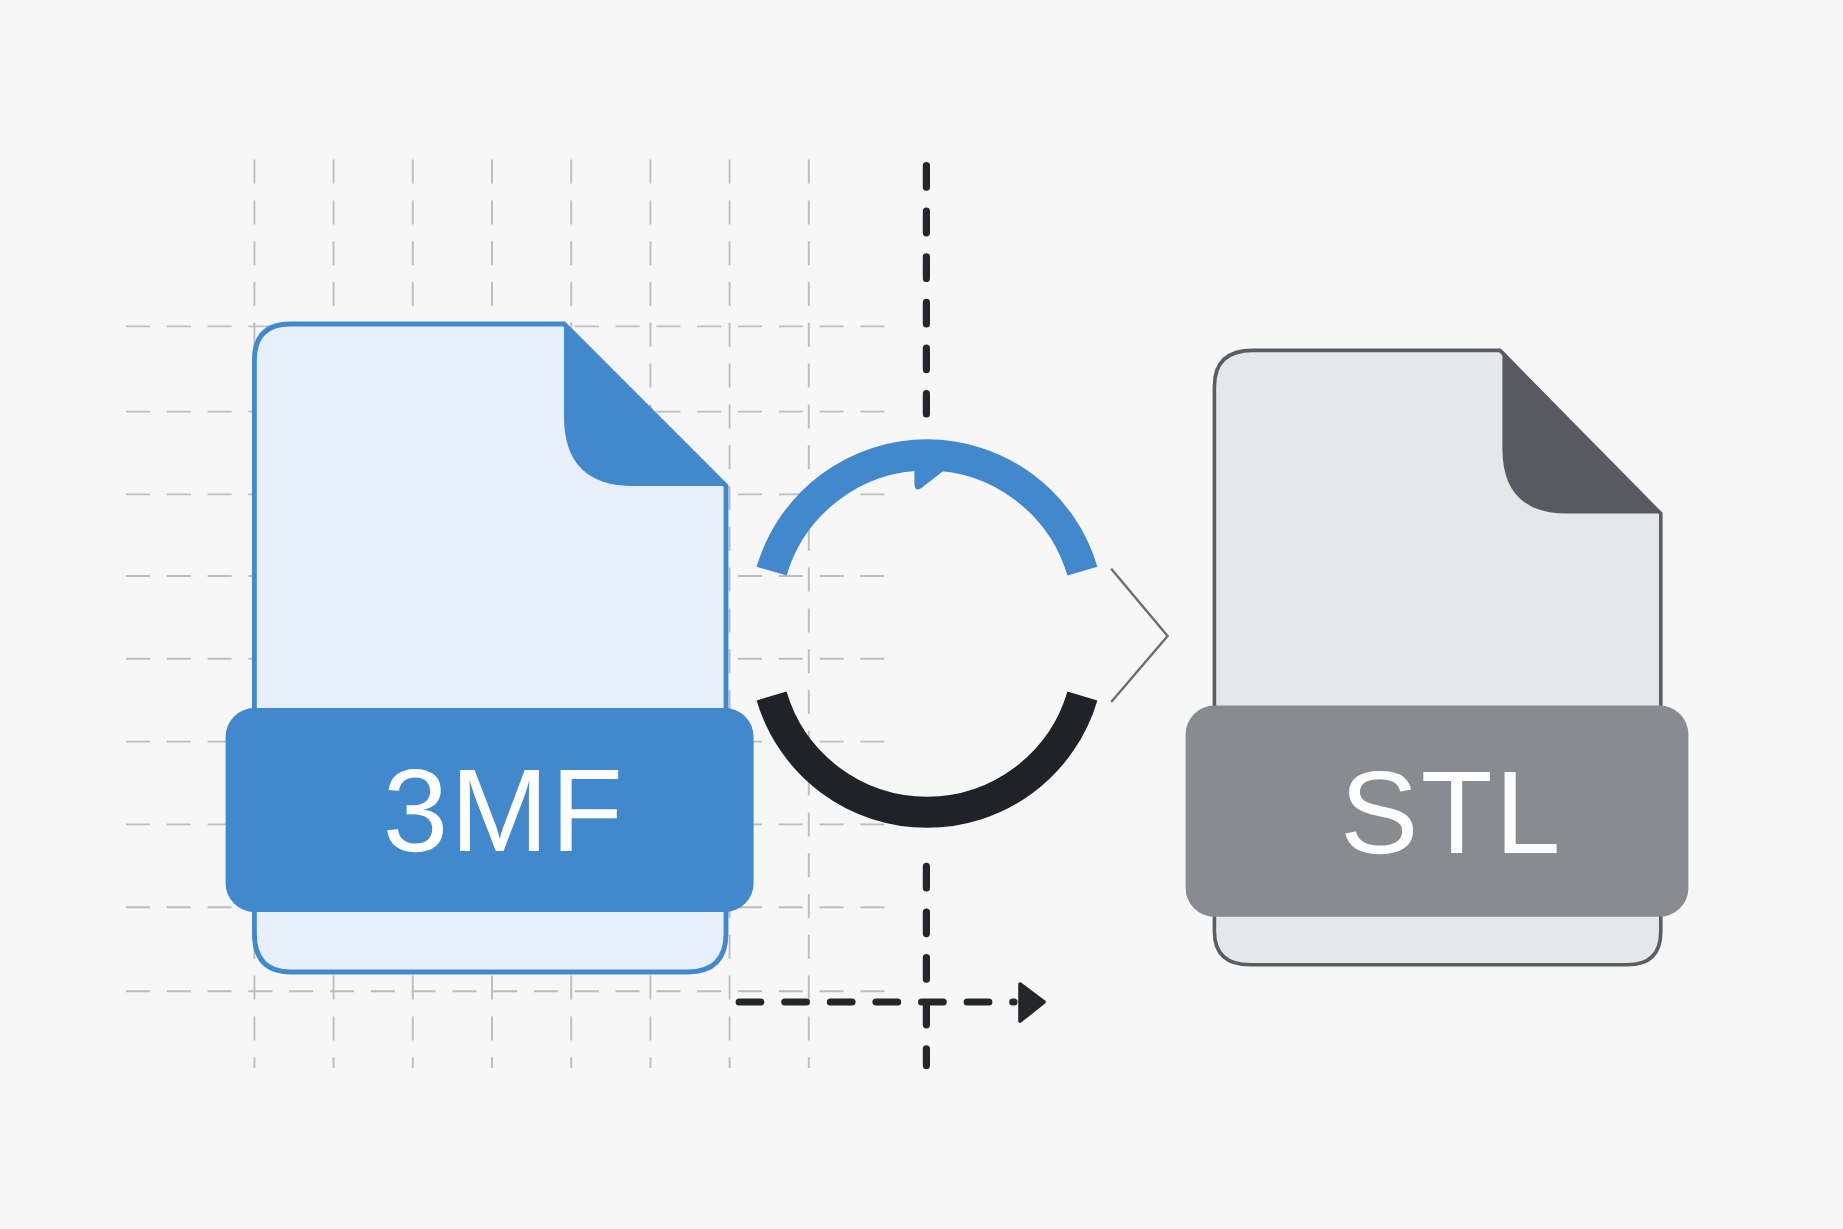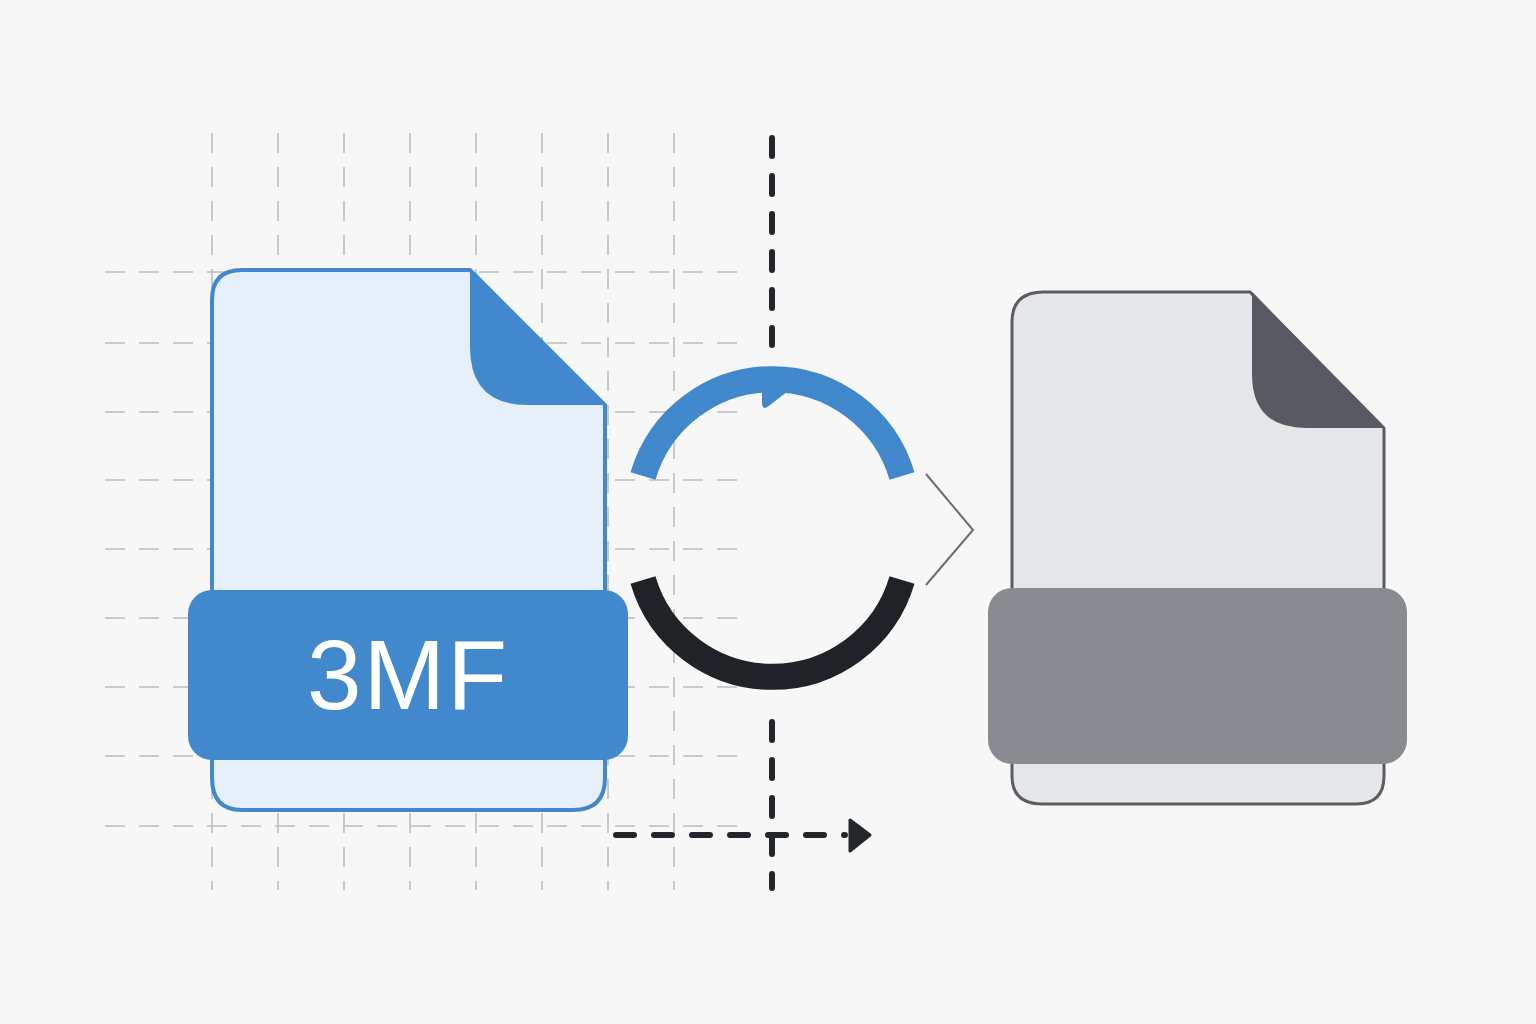--- a/index.html
+++ b/index.html
@@ -16,20 +16,21 @@
     font-weight: 700;
   }
   .badge-text {
     position: absolute;
     color: #ffffff;
     font-family: "Liberation Sans", "DejaVu Sans", sans-serif;
     font-size: 98px;
     letter-spacing: 2px;
     text-align: center;
     line-height: 1;
+    padding-left: 12px;
   }
   .convert-text {
     position: absolute;
     left: 612px; top: 500px; width: 316px;
     text-align: center;
     font-family: "Liberation Sans", "DejaVu Sans", sans-serif;
     font-size: 58px;
     font-weight: 700;
     color: #111111;
     letter-spacing: 1px;
@@ -95,13 +96,14 @@
     <g>
       <path d="M1044 292 H1250 L1384 428 V776 Q1384 804 1356 804 H1042 Q1012 804 1012 776 V322 Q1012 292 1044 292 Z" fill="#e6e7e8" stroke="#5a5e64" stroke-width="3"></path>
       <path d="M1252 292 L1384 428 H1306 Q1252 428 1252 374 Z" fill="#575b61"></path>
       <rect x="988" y="588" width="419" height="176" rx="24" fill="#888b90"></rect>
     </g>
   </svg>
 
   <div class="badge-text label-text" style="left:188px; top:626px; width:440px; font-weight:400;">3MF</div>
 
 
+  <div class="badge-text label-text" style="left:988px; top:628px; width:419px; font-weight:400;">STL</div>
 </div>
 
 </body></html>

